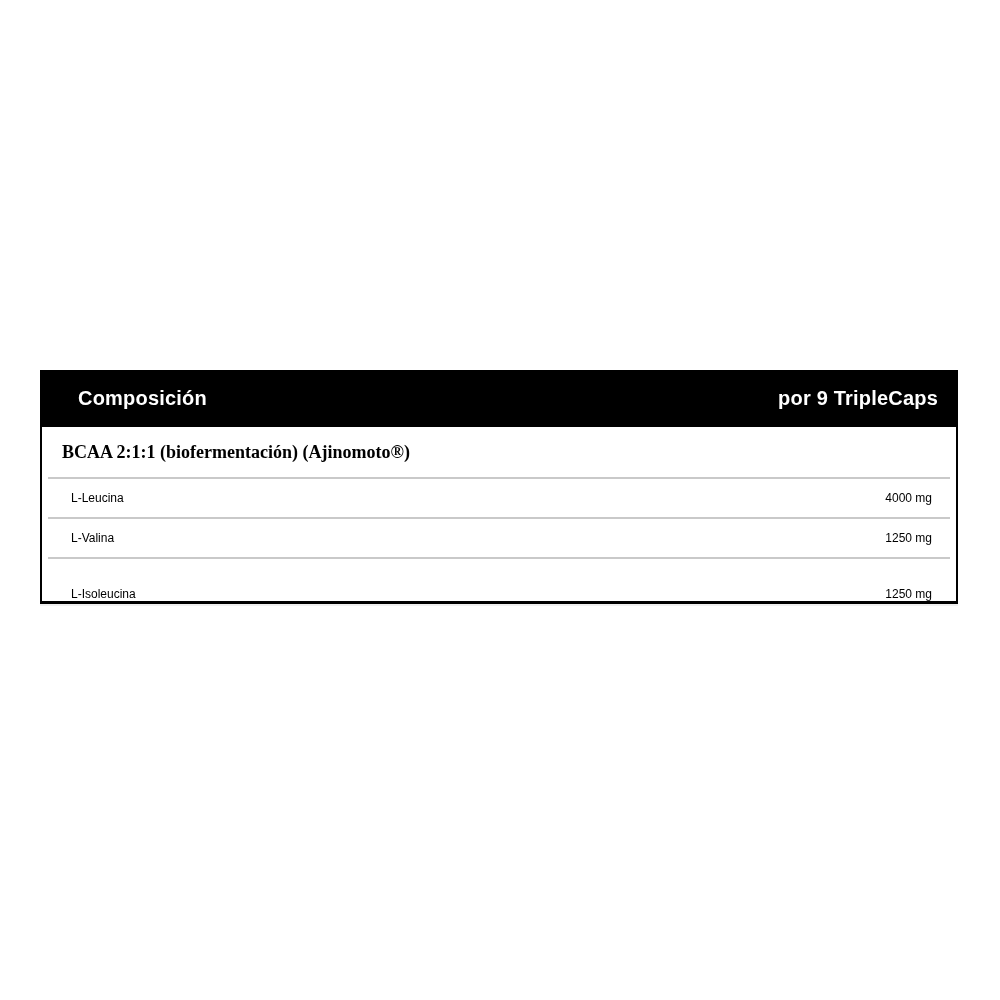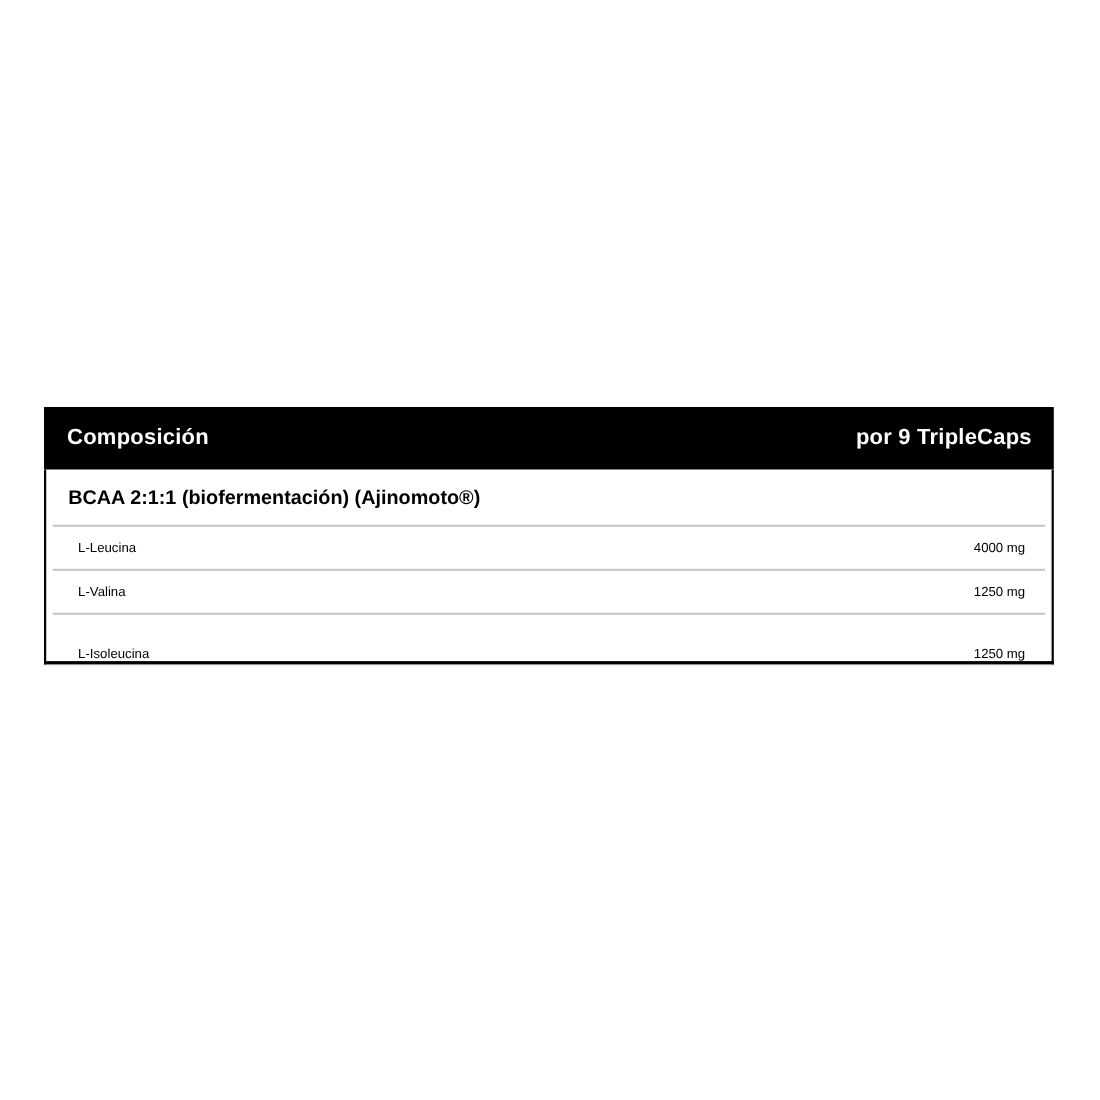--- a/index.html
+++ b/index.html
@@ -22,21 +22,21 @@
     width: 918px;
     box-shadow: 0 2px 0 rgba(0,0,0,0.06);
   }
   .comp-header {
     background: #000000;
     color: #ffffff;
     height: 57px;
     display: flex;
     justify-content: space-between;
     align-items: center;
-    padding: 0 20px 0 21px;
+    padding: 0 20px 0 38px;
     font-size: 20px;
     font-weight: bold;
     letter-spacing: 0.2px;
   }
   .comp-body {
     background: #ffffff;
     border-left: 2px solid #000000;
     border-right: 2px solid #000000;
     border-bottom: 3px solid #000000;
   }
@@ -44,20 +44,21 @@
     display: flex;
     align-items: center;
     margin: 0 6px;
     color: #000000;
   }
   .row.group {
     height: 50px;
     padding-left: 14px;
     font-size: 18px;
     font-weight: bold;
+    font-family: Liberation Serif, serif;
   }
   .row.item {
     height: 40px;
     padding: 0 18px 0 23px;
     justify-content: space-between;
     border-top: 2px solid #c9c9c9;
     font-size: 12px;
   }
   .row.item:last-child {
     height: 44px;

